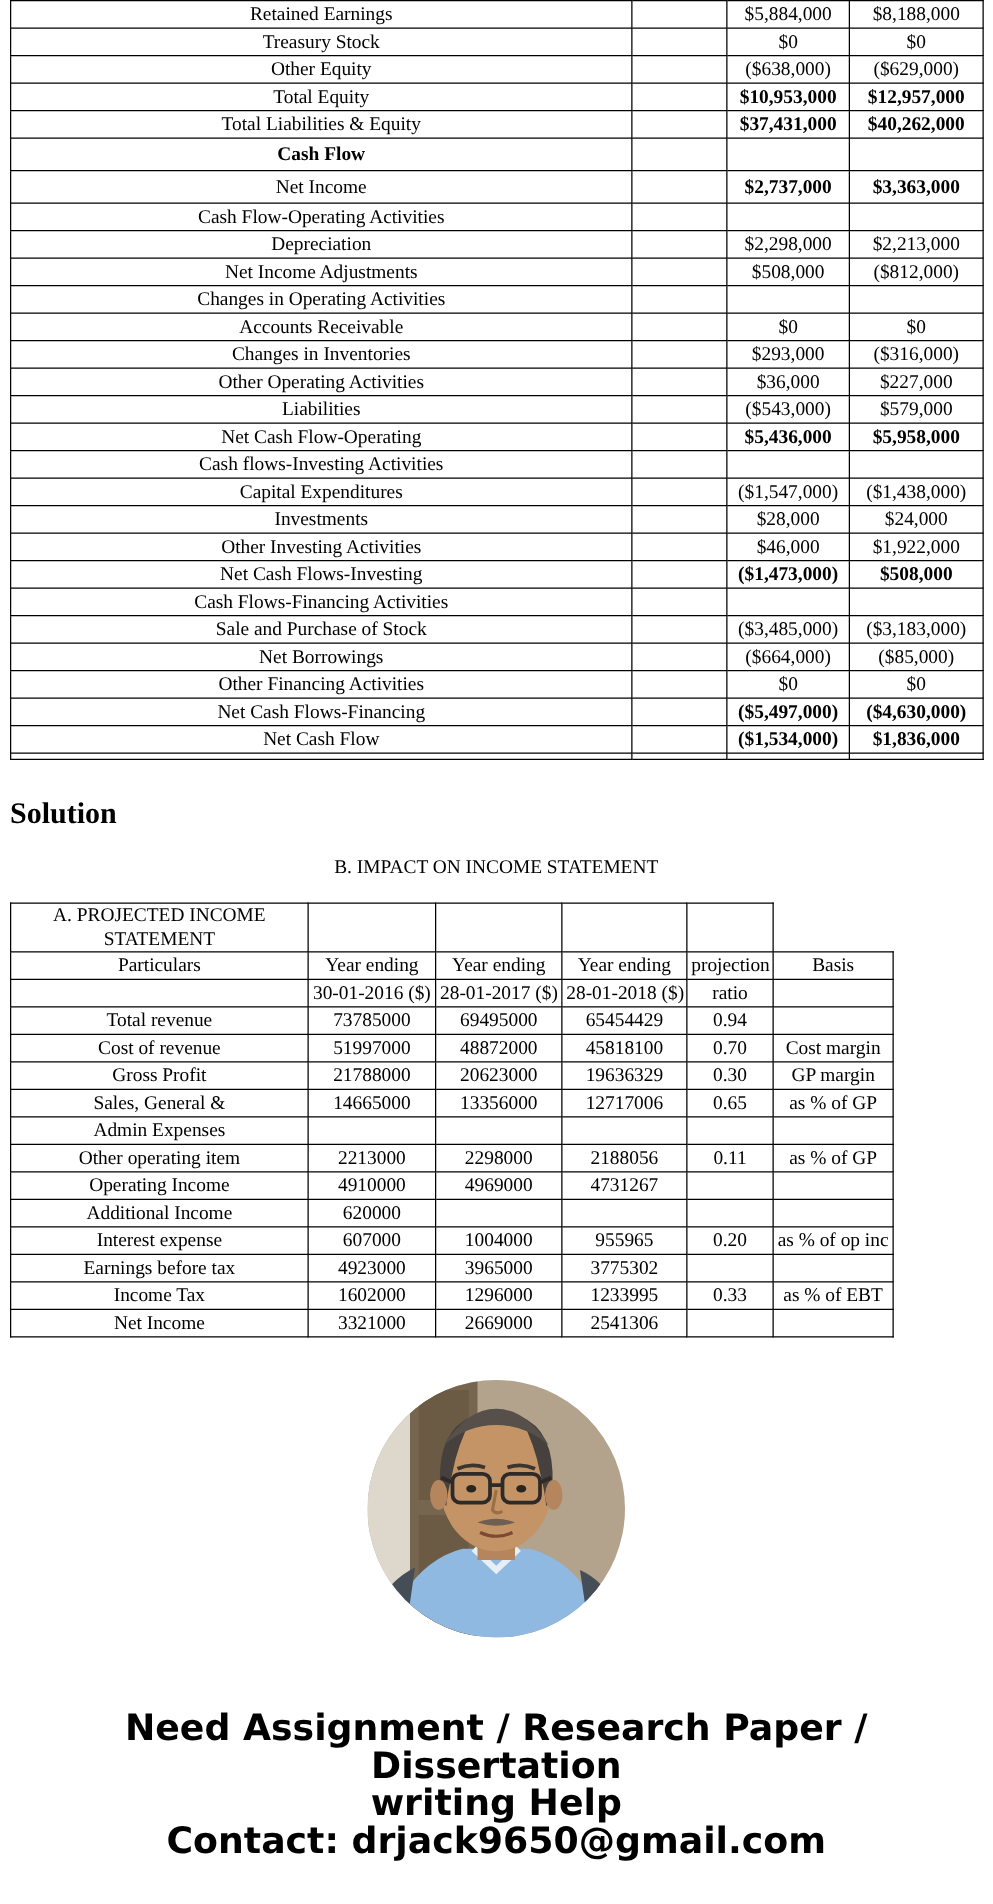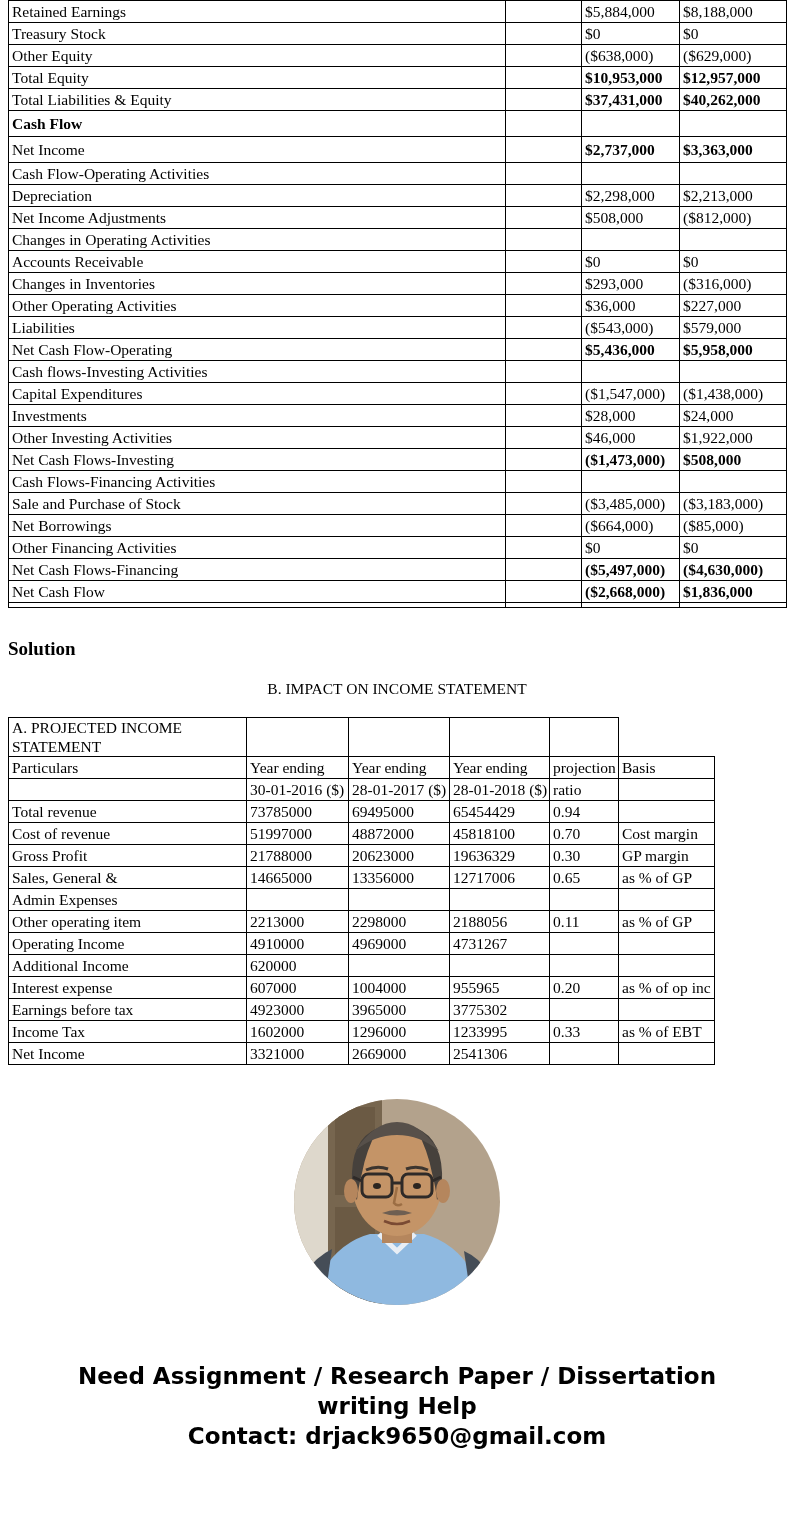--- a/index.html
+++ b/index.html
@@ -12,20 +12,21 @@
     width: 794px;
     font-family: "Liberation Serif", serif;
     font-size: 15.5px;
   }
   .page {
     padding: 0 8px 26px 8px;
   }
   table {
     border-collapse: collapse;
     table-layout: fixed;
+    text-align: center;
   }
   td {
     border: 1px solid #000000;
     padding: 0 3px;
     vertical-align: middle;
     white-space: nowrap;
     overflow: hidden;
     font-size: 15.5px;
     line-height: 19px;
   }
@@ -39,38 +40,38 @@
   .income-table {
     width: 706px;
     margin-top: 8px;
   }
   .income-table td { height: 21px; }
   td.title-cell {
     white-space: normal;
     height: 38px;
   }
   h3.solution {
-    font-size: 19px;
+    font-size: 24px;
     font-weight: bold;
     margin: 30px 0 20px 0;
   }
   p.body-text {
     margin: 19px 0;
     text-align: center;
   }
   .photo-wrap {
     text-align: center;
     margin-top: 34px;
   }
   .footer {
     margin-top: 52px;
     text-align: center;
     font-family: "DejaVu Sans", sans-serif;
     font-weight: bold;
-    font-size: 23px;
+    font-size: 29px;
     line-height: 30px;
     color: #000000;
   }
 </style>
 </head>
 <body>
 
 <div class="page">
 
   <table class="cf-table">
@@ -233,21 +234,21 @@
         </tr>
         <tr>
           <td>Net Cash Flows-Financing</td>
           <td></td>
           <td class="b">($5,497,000)</td>
           <td class="b">($4,630,000)</td>
         </tr>
         <tr>
           <td>Net Cash Flow</td>
           <td></td>
-          <td class="b">($2,668,000)</td>
+          <td class="b">($1,534,000)</td>
           <td class="b">$1,836,000</td>
         </tr>
         <tr class="spacer-row">
           <td></td>
           <td></td>
           <td></td>
           <td></td>
         </tr>
       </tbody>
   </table>

